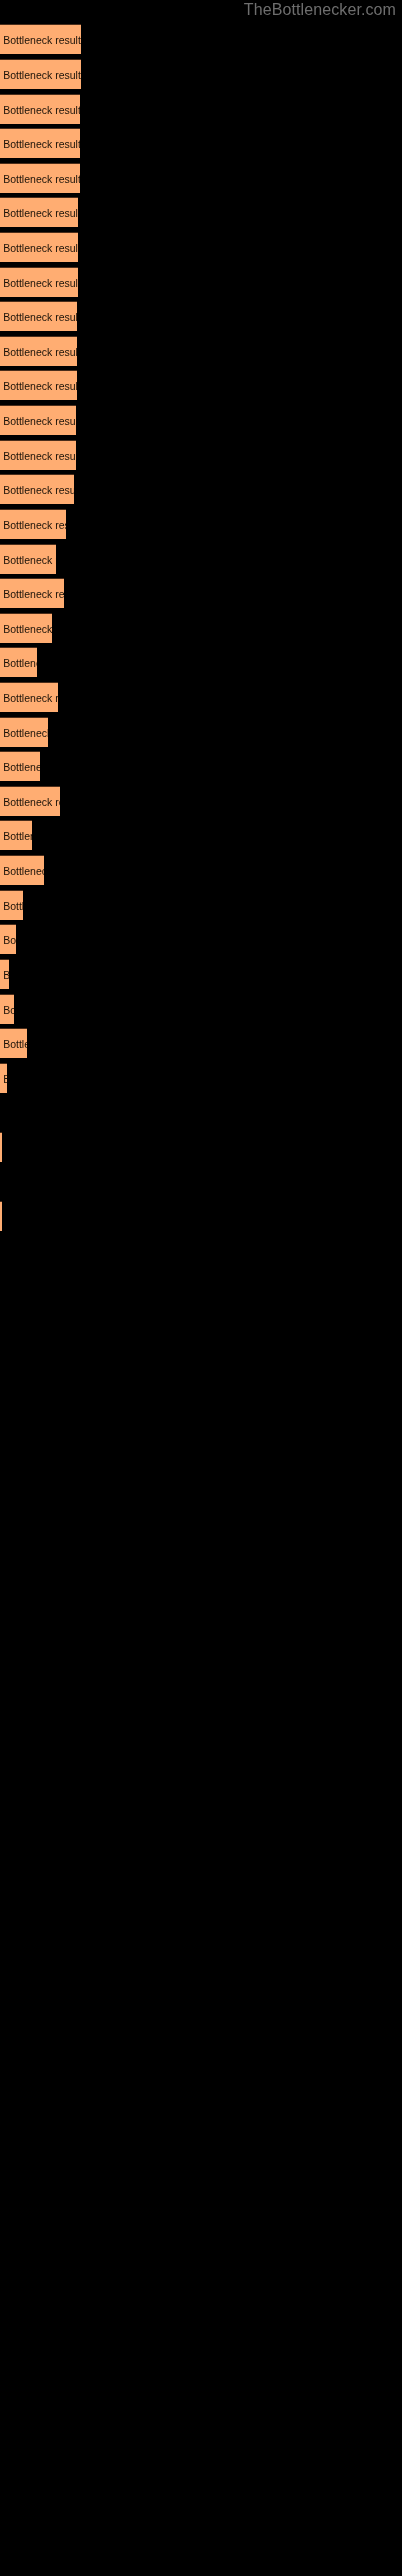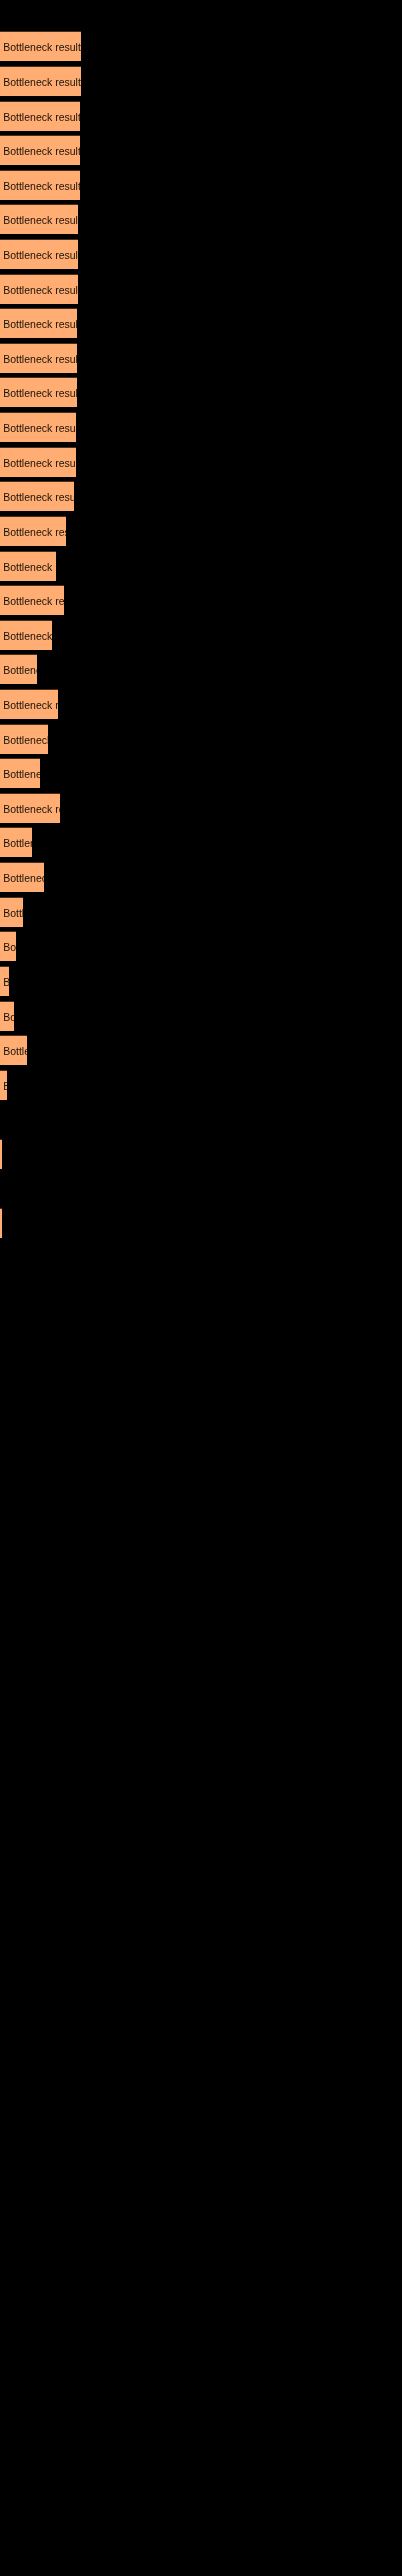--- a/index.html
+++ b/index.html
@@ -44,21 +44,21 @@
     height: 2576px;
   }
   .bar-row {
     position: absolute;
     left: 0px;
     height: 30px;
   }
   .bar {
     position: absolute;
     left: 0px;
-    top: 8px;
+    top: 1px;
     height: 30px;
     background: #ffad72;
     border-top: 0.8px solid #4a2d1a;
     box-sizing: border-box;
     overflow: hidden;
     text-align: center;
   }
   .bar-label {
     position: absolute;
     left: 3.2px;
@@ -71,20 +71,21 @@
     white-space: nowrap;
     pointer-events: none;
     user-select: none;
   }
 </style>
 </head>
 <body>
 
 <div id="chart-root">
 
+  <div class="chart-title">TheBottlenecker.com</div>
 
   <div class="plot-area" id="plot-area">
       <div class="bar-row" style="top: 23px;">
         <div class="bar" style="width: 81px; height: 30px; background: rgb(255, 173, 114); border-top-color: rgb(74, 45, 26);">
           <div class="bar-label" style="height: 30px; line-height: 30px; color: rgb(26, 18, 8);">Bottleneck result</div>
         </div>
       </div>
       <div class="bar-row" style="top: 58px;">
         <div class="bar" style="width: 81px; height: 30px; background: rgb(255, 173, 114); border-top-color: rgb(74, 45, 26);">
           <div class="bar-label" style="height: 30px; line-height: 30px; color: rgb(26, 18, 8);">Bottleneck result</div>

